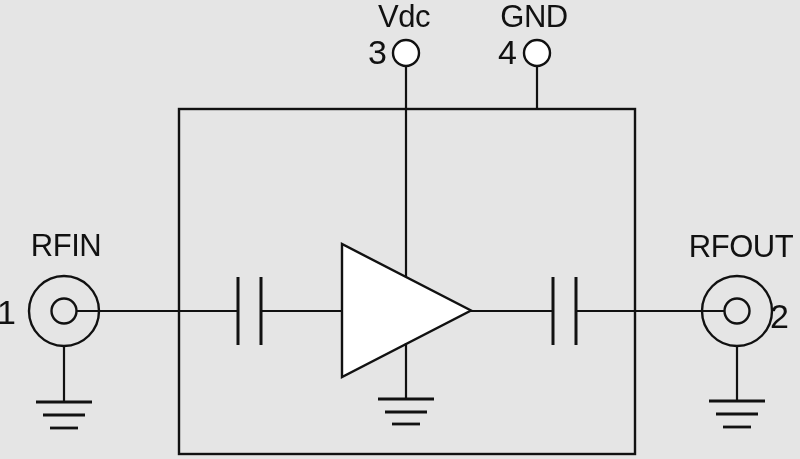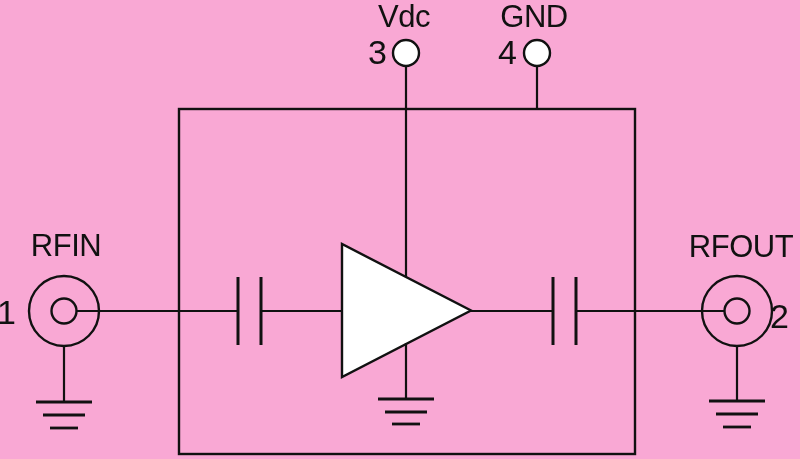--- a/index.html
+++ b/index.html
@@ -4,21 +4,21 @@
 <style>
   html, body {
     margin: 0;
     padding: 0;
     background: #ffffff;
   }
   .canvas {
     position: relative;
     width: 800px;
     height: 459px;
-    background: #f9a8d4;
+    background: #e5e5e5;
     overflow: hidden;
   }
   svg { display: block; }
   .wire {
     stroke: #111111;
     stroke-width: 2.2;
     fill: none;
     stroke-linecap: butt;
   }
   .outline {

